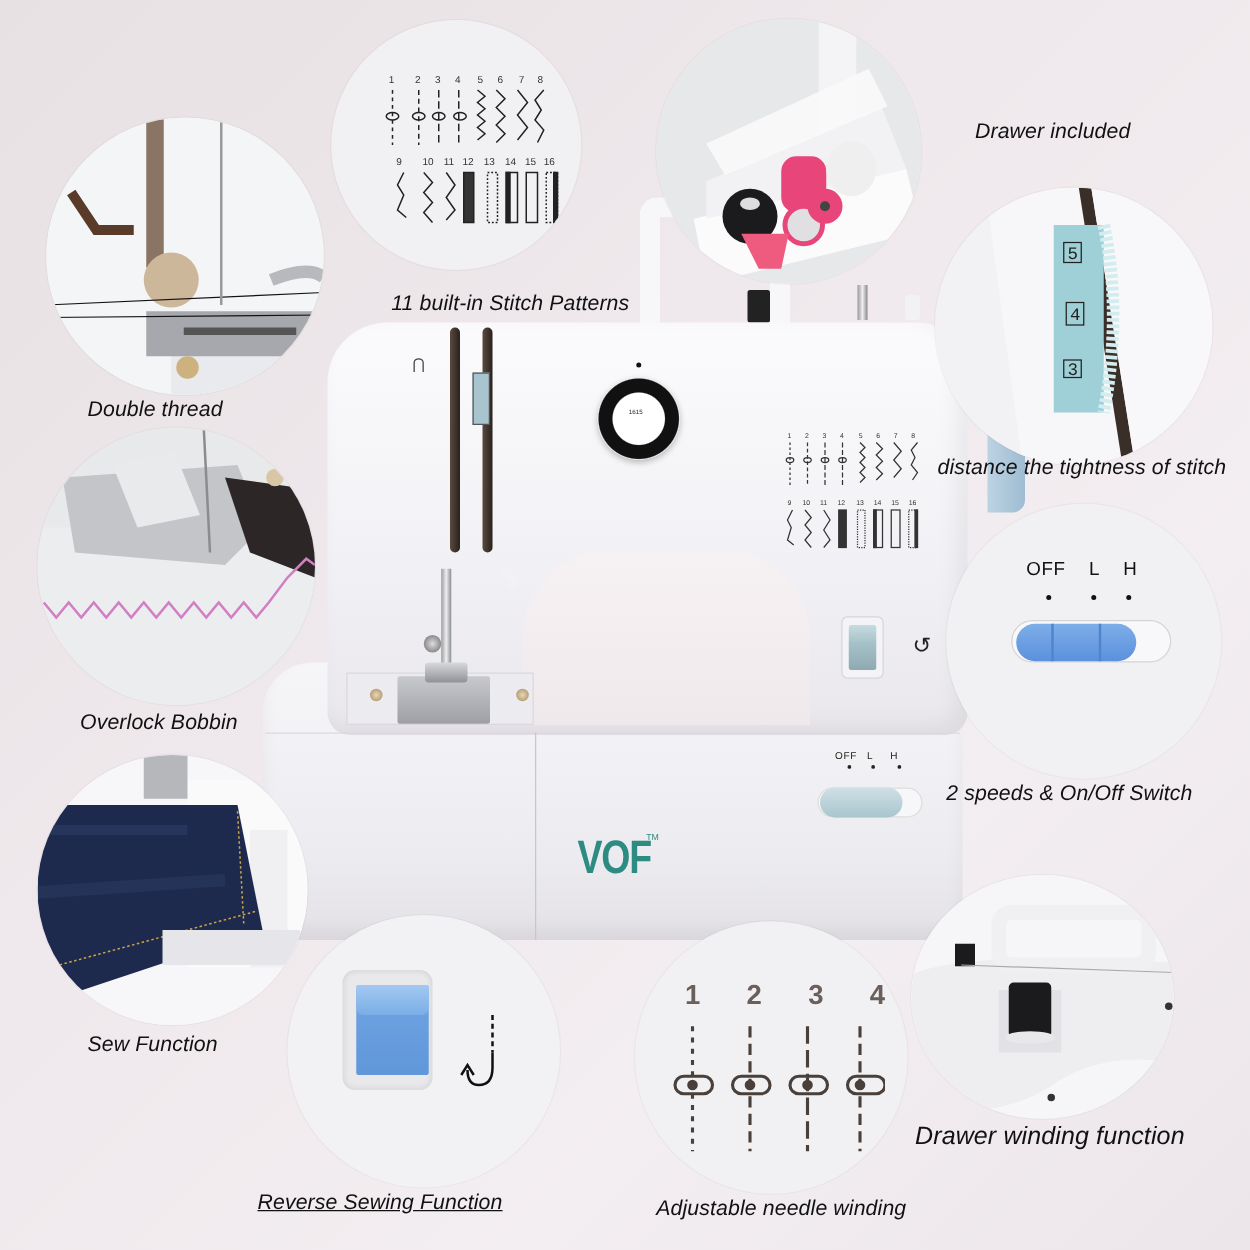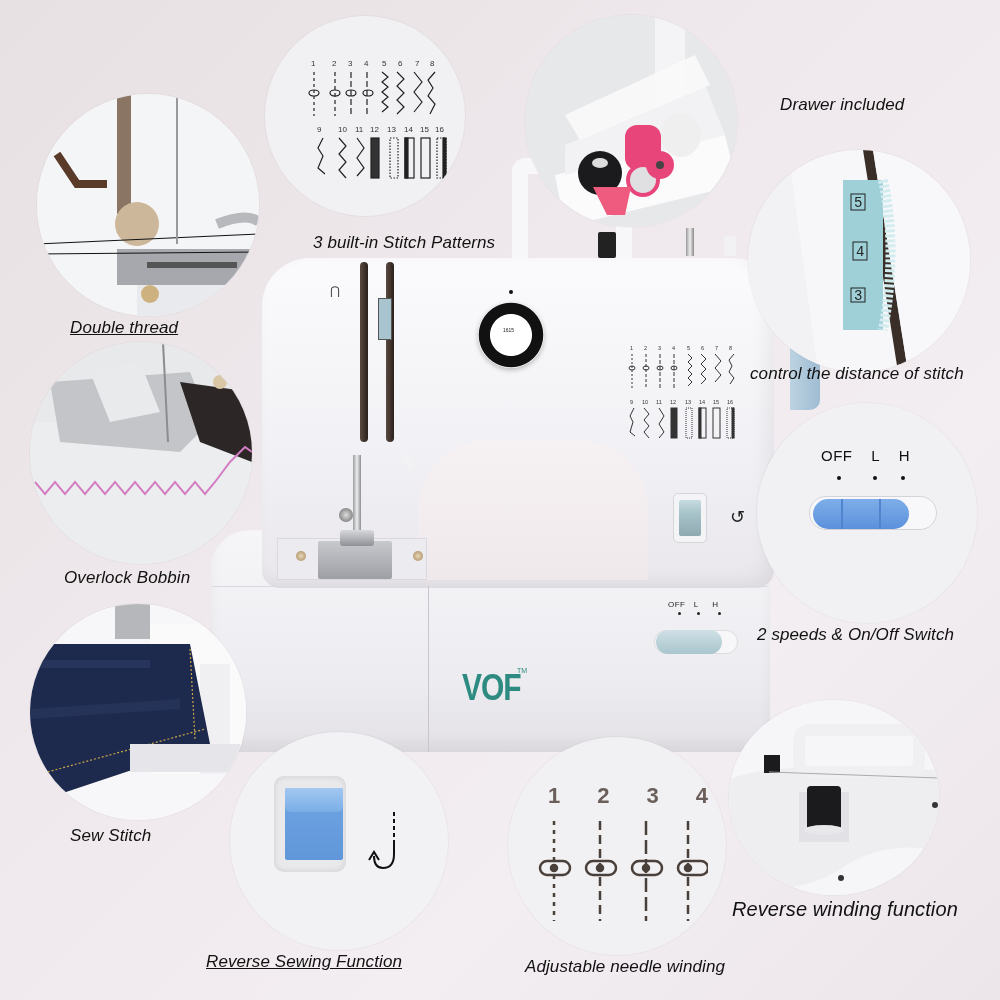--- a/index.html
+++ b/index.html
@@ -195,21 +195,21 @@
     <path d="M20 60 L40 90 L70 90" stroke="#5a3b2a" stroke-width="8" fill="none"></path>
     <rect x="80" y="155" width="140" height="36" fill="#a6a8ad"></rect>
     <rect x="110" y="168" width="90" height="6" fill="#555"></rect>
     <line x1="0" y1="150" x2="222" y2="140" stroke="#111" stroke-width="1"></line>
     <line x1="0" y1="160" x2="222" y2="158" stroke="#111" stroke-width="1"></line>
     <line x1="140" y1="0" x2="140" y2="150" stroke="#999" stroke-width="2"></line>
     <path d="M180 130 Q210 118 222 128" stroke="#b8b9bc" stroke-width="10" fill="none"></path>
     <circle cx="113" cy="200" r="9" fill="#cdb27f"></circle>
   </svg>
 </div>
-<div class="caption" style="left:70px;top:318px;text-decoration:underline;">Double thread</div>
+<div class="caption" style="left:70px;top:318px;">Double thread</div>
 
 <div class="circle" style="left:265px;top:16px;width:200px;height:200px;background:#f1f1f3;">
   <svg width="200" height="200" viewBox="0 0 200 200">
     <g font-size="8" fill="#333" font-family="Liberation Sans, sans-serif">
       <text x="46" y="50">1</text>
         <text x="67" y="50">2</text>
         <text x="83" y="50">3</text>
         <text x="99" y="50">4</text>
       <text x="117" y="50">5</text>
         <text x="133" y="50">6</text>
@@ -243,21 +243,21 @@
       <rect x="106" y="122" width="8" height="40" fill="#333"></rect>
       <rect x="125" y="122" width="8" height="40" stroke-dasharray="1.5,1.5"></rect>
       <rect x="140" y="122" width="9" height="40"></rect>
         <rect x="140" y="122" width="3" height="40" fill="#222"></rect>
       <rect x="156" y="122" width="9" height="40"></rect>
       <rect x="172" y="122" width="9" height="40" stroke-dasharray="1.5,1.5"></rect>
         <rect x="178" y="122" width="3" height="40" fill="#222"></rect>
     </g>
   </svg>
 </div>
-<div class="caption" style="left:313px;top:233px;">3 built-in Stitch Patterns</div>
+<div class="caption" style="left:313px;top:233px;">11 built-in Stitch Patterns</div>
 
 <div class="circle" style="left:525px;top:15px;width:212px;height:212px;background:#eeeef0;">
   <svg width="212" height="212" viewBox="0 0 212 212">
     <rect width="212" height="212" fill="#e7e8ea"></rect>
     <rect x="130" y="0" width="30" height="110" fill="#f4f4f6"></rect>
     <polygon points="30,160 200,120 212,170 40,212" fill="#fbfbfc"></polygon>
     <polygon points="40,130 180,70 200,120 40,160" fill="#f2f2f4"></polygon>
     <ellipse cx="75" cy="158" rx="22" ry="22" fill="#1b1b1d"></ellipse>
     <ellipse cx="75" cy="148" rx="8" ry="5" fill="#ddd"></ellipse>
     <rect x="100" y="110" width="36" height="45" rx="12" fill="#e8467a"></rect>
@@ -282,21 +282,21 @@
       <rect x="103" y="44" width="14" height="16" fill="none" stroke="#222"></rect>
         <text x="106" y="57">5</text>
       <rect x="105" y="92" width="14" height="18" fill="none" stroke="#222"></rect>
         <text x="108" y="106">4</text>
       <rect x="103" y="138" width="14" height="14" fill="none" stroke="#222"></rect>
         <text x="106" y="150">3</text>
     </g>
     <path d="M135 30 Q150 100 135 180" stroke="#d2ecef" stroke-width="10" fill="none" stroke-dasharray="3,2"></path>
   </svg>
 </div>
-<div class="caption" style="left:750px;top:364px;">control the distance of stitch</div>
+<div class="caption" style="left:750px;top:364px;">distance the tightness of stitch</div>
 
 <div class="circle" style="left:30px;top:342px;width:222px;height:222px;background:#ececee;">
   <svg width="222" height="222" viewBox="0 0 222 222">
     <rect width="222" height="222" fill="#e8e9eb"></rect>
     <rect y="80" width="222" height="142" fill="#ecedee"></rect>
     <path d="M20 40 L160 30 L180 80 L150 110 L30 100 Z" fill="#c3c5c9"></path>
     <path d="M60 30 L110 20 L130 70 L80 80 Z" fill="#e9eaec"></path>
     <path d="M150 40 L222 50 L222 120 L170 100 Z" fill="#2c2627"></path>
     <line x1="133" y1="0" x2="138" y2="100" stroke="#8c8c8f" stroke-width="2"></line>
     <circle cx="190" cy="40" r="7" fill="#d8c6a4"></circle>
@@ -327,21 +327,21 @@
     <rect x="170" y="60" width="30" height="110" fill="#f0f0f2"></rect>
     <path d="M0 40 L160 40 L180 140 L0 200 Z" fill="#1e2a4d"></path>
     <path d="M0 60 L120 60" stroke="#2d3c66" stroke-width="8" opacity="0.6"></path>
     <path d="M0 110 L150 100" stroke="#2d3c66" stroke-width="10" opacity="0.5"></path>
     <path d="M10 170 L175 125" stroke="#c9a74a" stroke-width="1.2" stroke-dasharray="2,2"></path>
     <line x1="160" y1="45" x2="165" y2="135" stroke="#c9a74a" stroke-width="1.2" stroke-dasharray="2,2"></line>
     <rect x="85" y="0" width="35" height="35" fill="#b6b7bb"></rect>
     <rect x="100" y="140" width="110" height="28" fill="#e6e6ea"></rect>
   </svg>
 </div>
-<div class="caption" style="left:70px;top:826px;">Sew Stitch</div>
+<div class="caption" style="left:70px;top:826px;">Sew Function</div>
 
 <div class="circle" style="left:230px;top:732px;width:218px;height:218px;background:#f2f2f5;">
   <div class="abs" style="left:44px;top:44px;width:72px;height:96px;border-radius:10px;background:#e9e9ec;box-shadow:inset 0 0 6px rgba(0,0,0,0.12);"></div>
   <div class="abs" style="left:55px;top:56px;width:58px;height:72px;border-radius:2px;background:linear-gradient(180deg,#8ab8ec 0%,#6ba0e0 35%,#5f97da 100%);">
     <div class="abs" style="left:0;top:0;width:58px;height:24px;background:linear-gradient(180deg,#a3c8f2,#7aaee6);border-radius:2px 2px 6px 6px;"></div>
   </div>
   <svg class="abs" style="left:138px;top:80px;" width="40" height="60" viewBox="0 0 40 60">
     <path d="M26 0 L26 30" stroke="#111" stroke-width="2" stroke-dasharray="4,3" fill="none"></path>
     <path d="M26 30 L26 42 Q26 56 15 56 Q6 56 6 44" stroke="#111" stroke-width="2" fill="none"></path>
     <path d="M1 48 L6 40 L11 48" stroke="#111" stroke-width="2" fill="none"></path>
@@ -382,13 +382,13 @@
     <rect x="70" y="30" width="120" height="42" rx="10" fill="none" stroke="#f0f0f2" stroke-width="12"></rect>
     <rect x="70" y="92" width="50" height="50" fill="#e2e2e6"></rect>
     <rect x="78" y="86" width="34" height="44" rx="4" fill="#1b1b1d"></rect>
     <ellipse cx="95" cy="130" rx="20" ry="5" fill="#e8e8ea"></ellipse>
     <rect x="35" y="55" width="16" height="18" fill="#1b1b1d"></rect>
     <line x1="40" y1="72" x2="210" y2="78" stroke="#aaa" stroke-width="1"></line>
     <circle cx="206" cy="105" r="3" fill="#333"></circle>
     <circle cx="112" cy="178" r="3" fill="#333"></circle>
   </svg>
 </div>
-<div class="caption big" style="left:732px;top:898px;">Reverse winding function</div>
+<div class="caption big" style="left:732px;top:898px;">Drawer winding function</div>
 
 </body></html>

